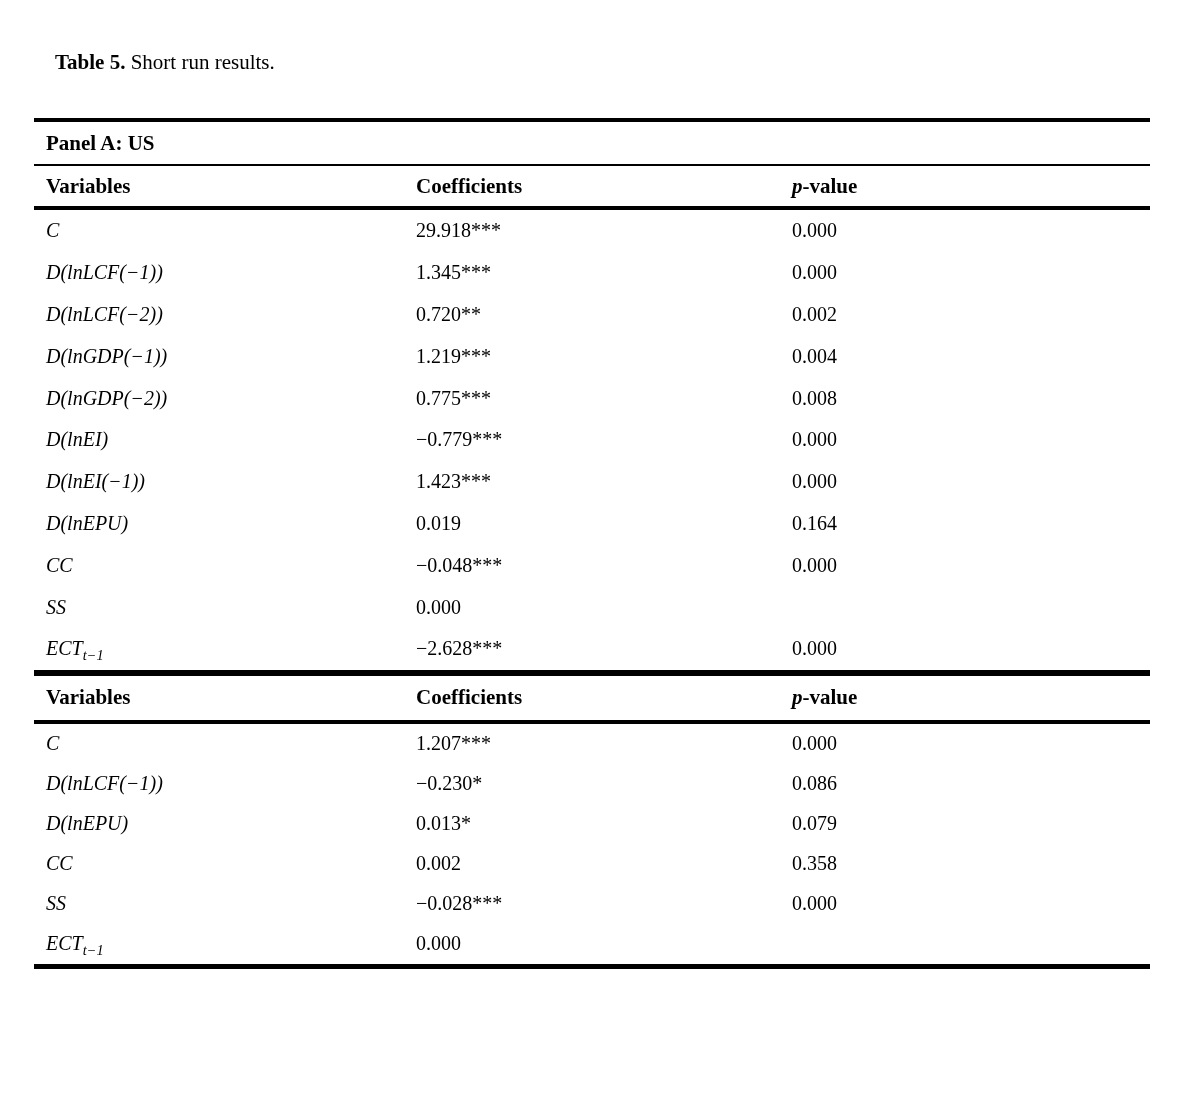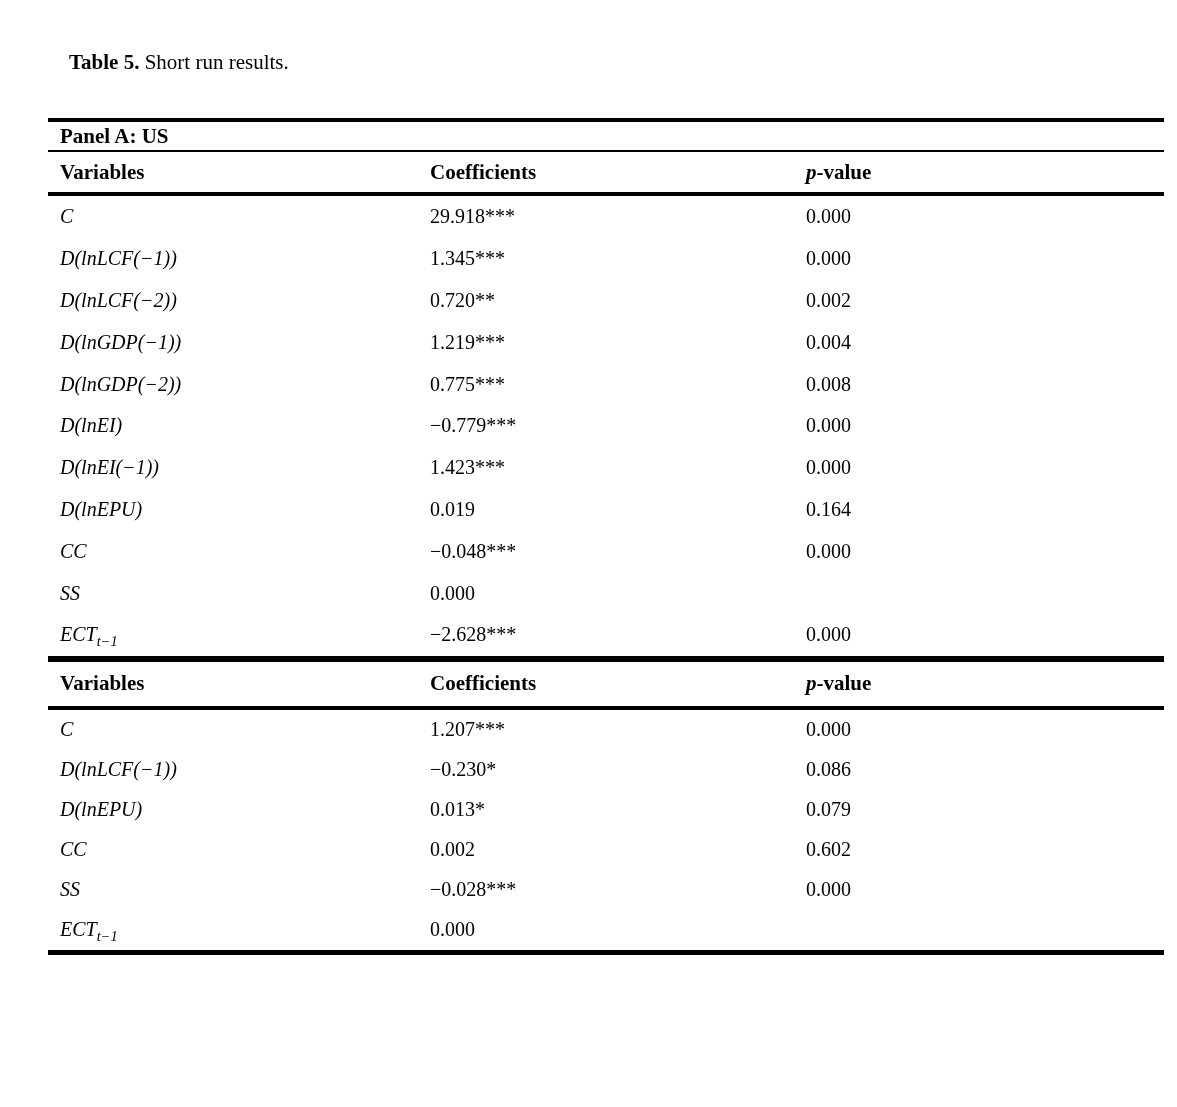--- a/index.html
+++ b/index.html
@@ -9,42 +9,42 @@
   }
   body {
     width: 1177px;
     height: 1107px;
     font-family: "Liberation Serif", "DejaVu Serif", serif;
     color: #000000;
     position: relative;
   }
   .page {
     position: absolute;
-    left: 48px;
+    left: 34px;
     top: 0;
     width: 1116px;
   }
   .table-title {
     margin-top: 23px;
     font-size: 21px;
     line-height: 26px;
     margin-bottom: 17px;
     white-space: pre-wrap;
   }
   .bold { font-weight: bold; }
   .ital { font-style: italic; }
   .rule {
     width: 100%;
     background: #000000;
   }
   .rule.thick { height: 4px; }
   .rule.thin  { height: 2px; }
   .rule.bottom { height: 5px; }
   .panel-label {
-    height: 28px;
+    height: 42px;
     display: flex;
     align-items: center;
     padding-left: 12px;
     font-weight: bold;
     font-size: 21px;
     box-sizing: border-box;
   }
   .row {
     display: grid;
     grid-template-columns: 370px 376px 1fr;
@@ -168,21 +168,21 @@
           <div class="cell">0.086</div>
         </div>
         <div class="row">
           <div class="cell var">D(lnEPU)</div>
           <div class="cell">0.013*</div>
           <div class="cell">0.079</div>
         </div>
         <div class="row">
           <div class="cell var">CC</div>
           <div class="cell">0.002</div>
-          <div class="cell">0.602</div>
+          <div class="cell">0.358</div>
         </div>
         <div class="row">
           <div class="cell var">SS</div>
           <div class="cell">−0.028***</div>
           <div class="cell">0.000</div>
         </div>
         <div class="row">
           <div class="cell var">ECT<sub>t−1</sub></div>
           <div class="cell">0.000</div>
         </div>

